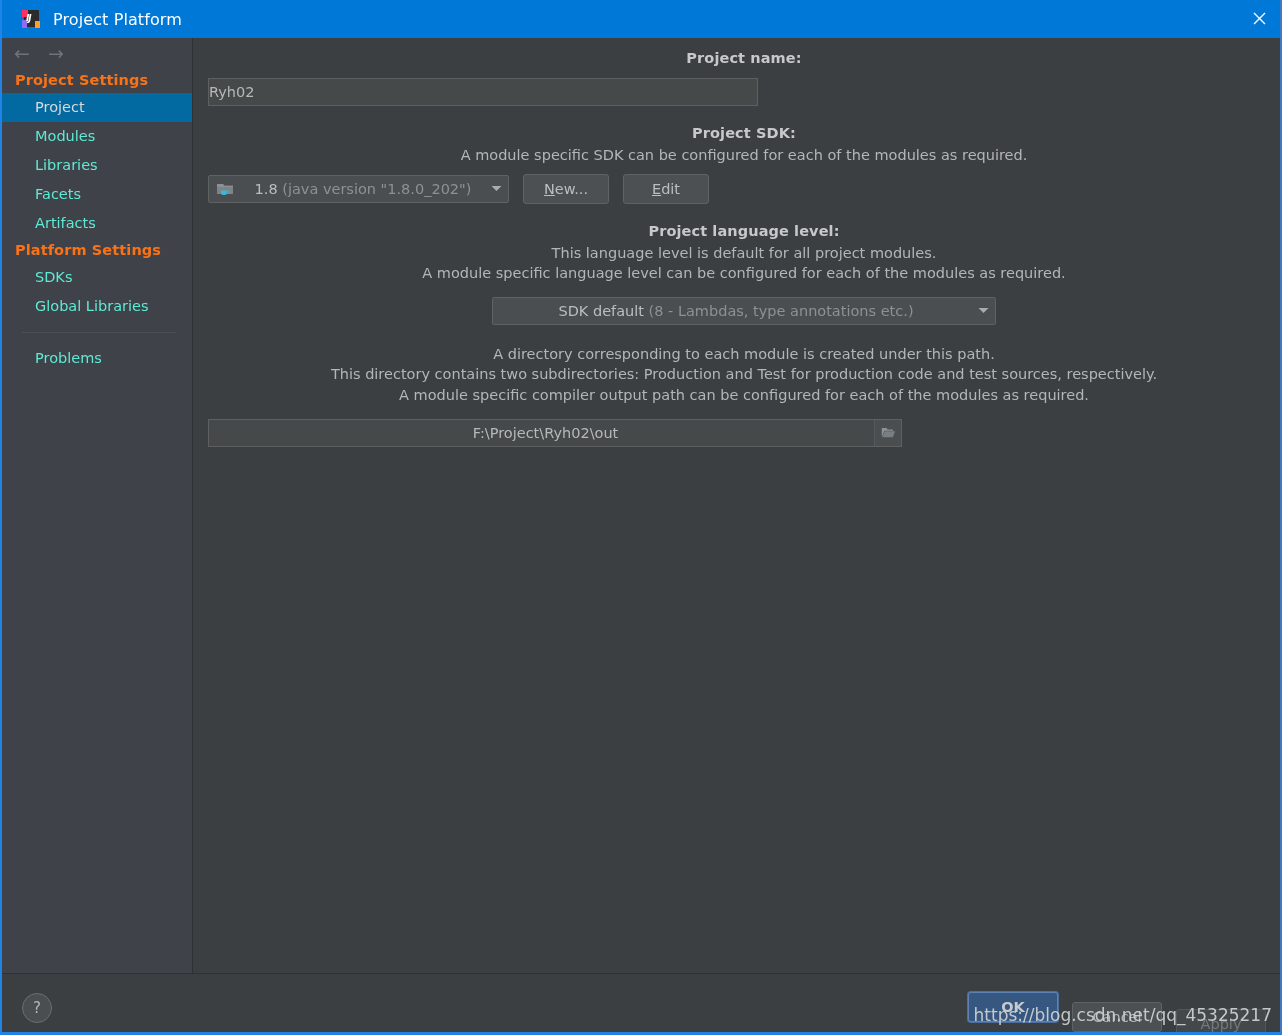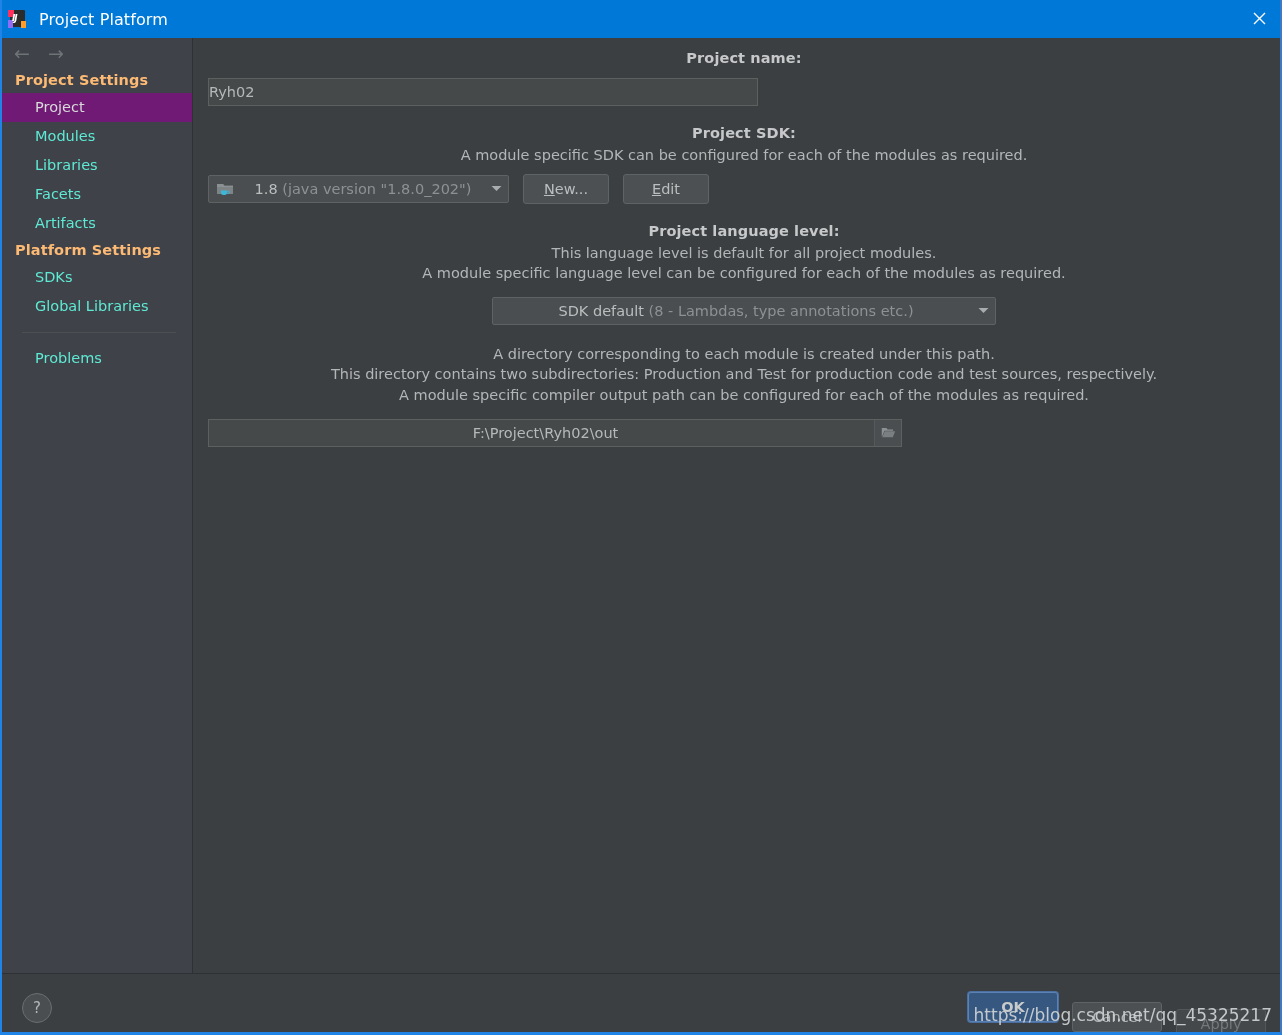--- a/index.html
+++ b/index.html
@@ -28,21 +28,21 @@
     position: absolute;
     left: -2px; top: 0;
     width: 1282px;
     height: 38px;
     background: #0078d7;
     display: flex;
     align-items: center;
   }
   #app-icon {
     width: 18px; height: 18px;
-    margin-left: 8px;
+    margin-left: 22px;
     position: relative;
     flex: none;
     font-style: italic;
   }
   #app-icon .ij-box {
     position: absolute; left: 2px; top: 0;
     width: 15px; height: 17px;
     background: #2b2b2b;
     border-radius: 1px;
   }
@@ -110,37 +110,37 @@
   }
   .nav-arrow {
     color: #6e7377;
     font-size: 19px;
     line-height: 19px;
     cursor: pointer;
     user-select: none;
   }
   .nav-arrow.forward { color: #6e7377; }
   .group-header {
-    color: #fdba74;
+    color: #f97316;
     font-size: 14.5px;
     font-weight: bold;
     padding: 4px 0 5px 13px;
     letter-spacing: .1px;
   }
   .nav-item {
     height: 29px;
     line-height: 29px;
     padding-left: 33px;
     color: #5eead4;
     font-size: 14.5px;
     cursor: pointer;
     white-space: nowrap;
   }
   .nav-item.selected {
-    background: #701a75;
+    background: #0369a1;
     color: #d8d9da;
   }
   .nav-sep {
     height: 1px;
     background: #4d5053;
     margin: 11px 16px 11px 20px;
   }
 
   
   #main {

